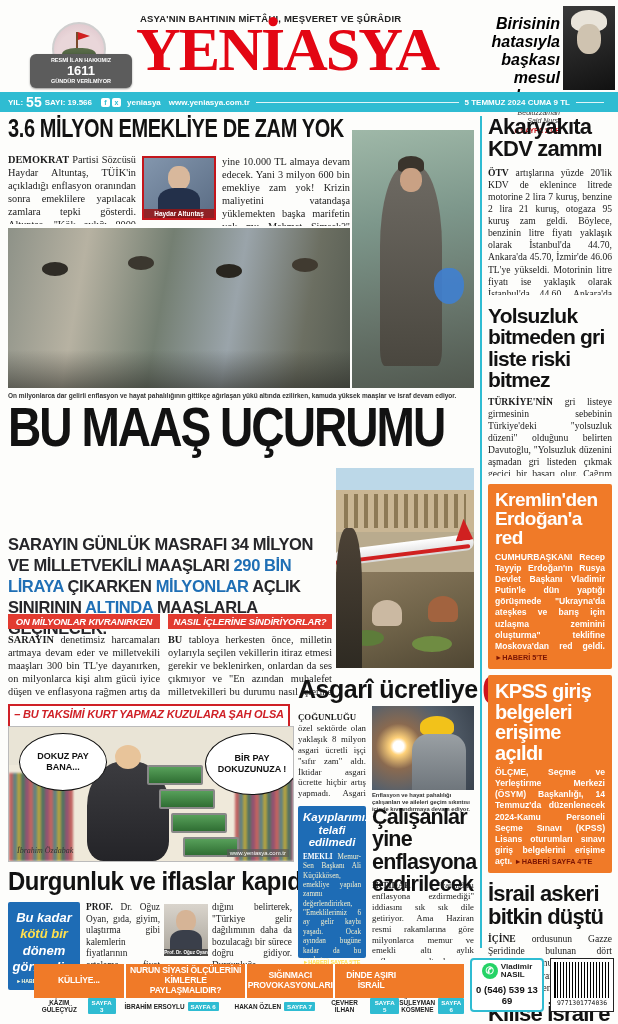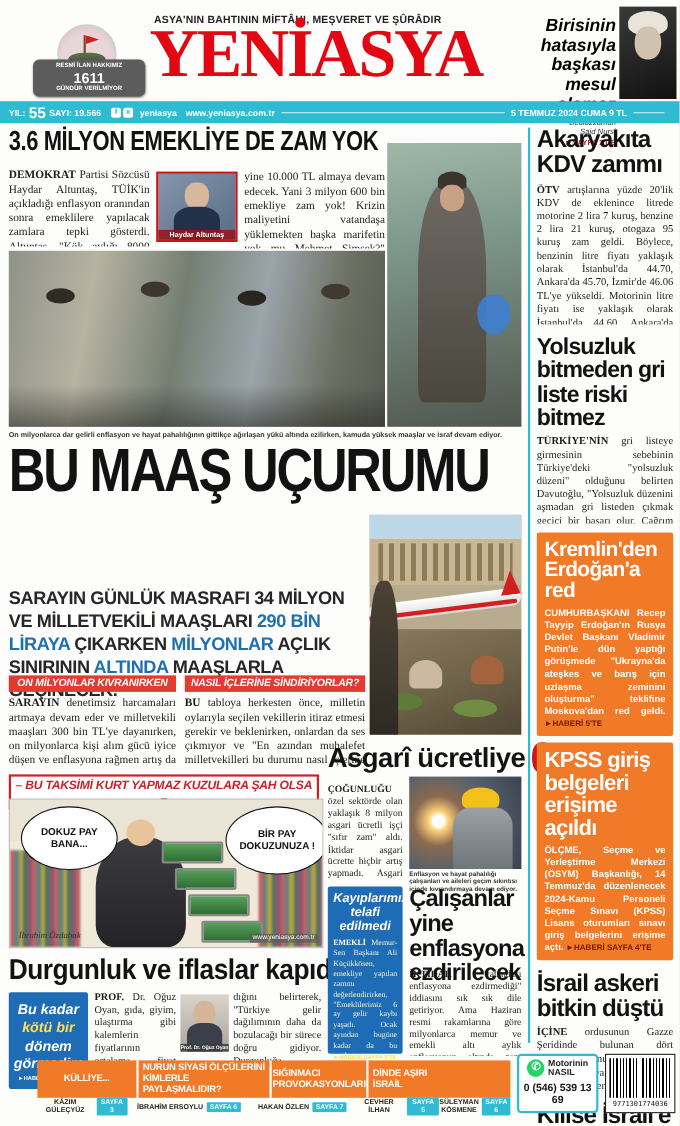--- a/index.html
+++ b/index.html
@@ -58,21 +58,21 @@
   .bubble{position:absolute;background:#fff;border:1.6px solid #111;border-radius:50%;
           display:flex;align-items:center;justify-content:center;text-align:center;
           font-weight:700;font-size:9px;line-height:1.25;color:#111;padding:6px}
   .crowd{position:absolute;bottom:0;top:34%;filter:blur(1.2px);opacity:.9;
          background:repeating-linear-gradient(90deg,#b55 0 4px,#577 4px 8px,#a93 8px 12px,#465 12px 16px,#846 16px 20px)}
   .tray{position:absolute;width:52px;height:16px;background:linear-gradient(#57a05a,#2f6e33);border:2px solid #888;border-radius:2px}
 
   .barcode{background:repeating-linear-gradient(90deg,#000 0 1.5px,#fff 1.5px 3.4px,#000 3.4px 4.2px,#fff 4.2px 6px)}
 
   .bottombar{background:#f07a28;display:flex;align-items:stretch}
-  .bb-item{color:#fff;font-weight:700;font-size:8.6px;line-height:1.15;
+  .bb-item{color:#fff;font-weight:700;font-size:8.6px;line-height:1.15;text-align:center;
            display:flex;align-items:center;justify-content:center;padding:17px 4px;position:relative;letter-spacing:-.2px}
   .bb-item + .bb-item{border-left:2px solid #fff}
   .authors{display:flex;font-size:6.4px;font-weight:700;color:#222;align-items:center}
   .authors>div{text-align:center;display:flex;align-items:center;justify-content:center;gap:3px}
   .page-badge{background:#2fbcd2;color:#fff;padding:1px 3px;border-radius:1px;font-size:6.2px}
 
   .photo-cap-strip{position:absolute;left:0;right:0;bottom:0;background:rgba(150,20,20,.85);color:#fff;
                    font-size:6.5px;font-weight:700;text-align:center;padding:1px 0}
 </style>
 </head>
@@ -328,21 +328,21 @@
     <div style="width:15%">
       <span>SÜLEYMAN KÖSMENE</span>
         <span class="page-badge">SAYFA 6</span>
     </div>
   </div>
 
   <div class="abs" style="left:470px;top:958px;width:74px;height:54px;border:2px solid #2fbcd2;border-radius:4px;background:#fff;box-sizing:border-box;text-align:center">
     <div style="display:flex;align-items:center;justify-content:center;gap:3px;margin-top:3px">
       <span style="display:inline-block;width:16px;height:16px;background:#25d366;border-radius:50%;color:#fff;font-size:10px;line-height:16px;font-weight:700">✆</span>
       <span style="text-align:left;font-weight:700;font-size:8px;line-height:1.05;color:#222">
-        <div>Motorinin</div>
+        <div>Vladimir</div>
         <div>NASIL</div>
       </span>
     </div>
     <div style="font-weight:700;font-size:9.5px;color:#111;margin-top:4px">0 (546) 539 13 69</div>
   </div>
   <div class="abs" style="left:550px;top:958px;width:64px;height:54px;border:1.5px solid #222;background:#fff;box-sizing:border-box;padding:3px;text-align:center">
     <div class="barcode" style="width:100%;height:36px"></div>
     <div style="font-family:'DejaVu Sans Mono',monospace;font-size:6.4px;color:#111;margin-top:1px">9771301774036</div>
   </div>
 

